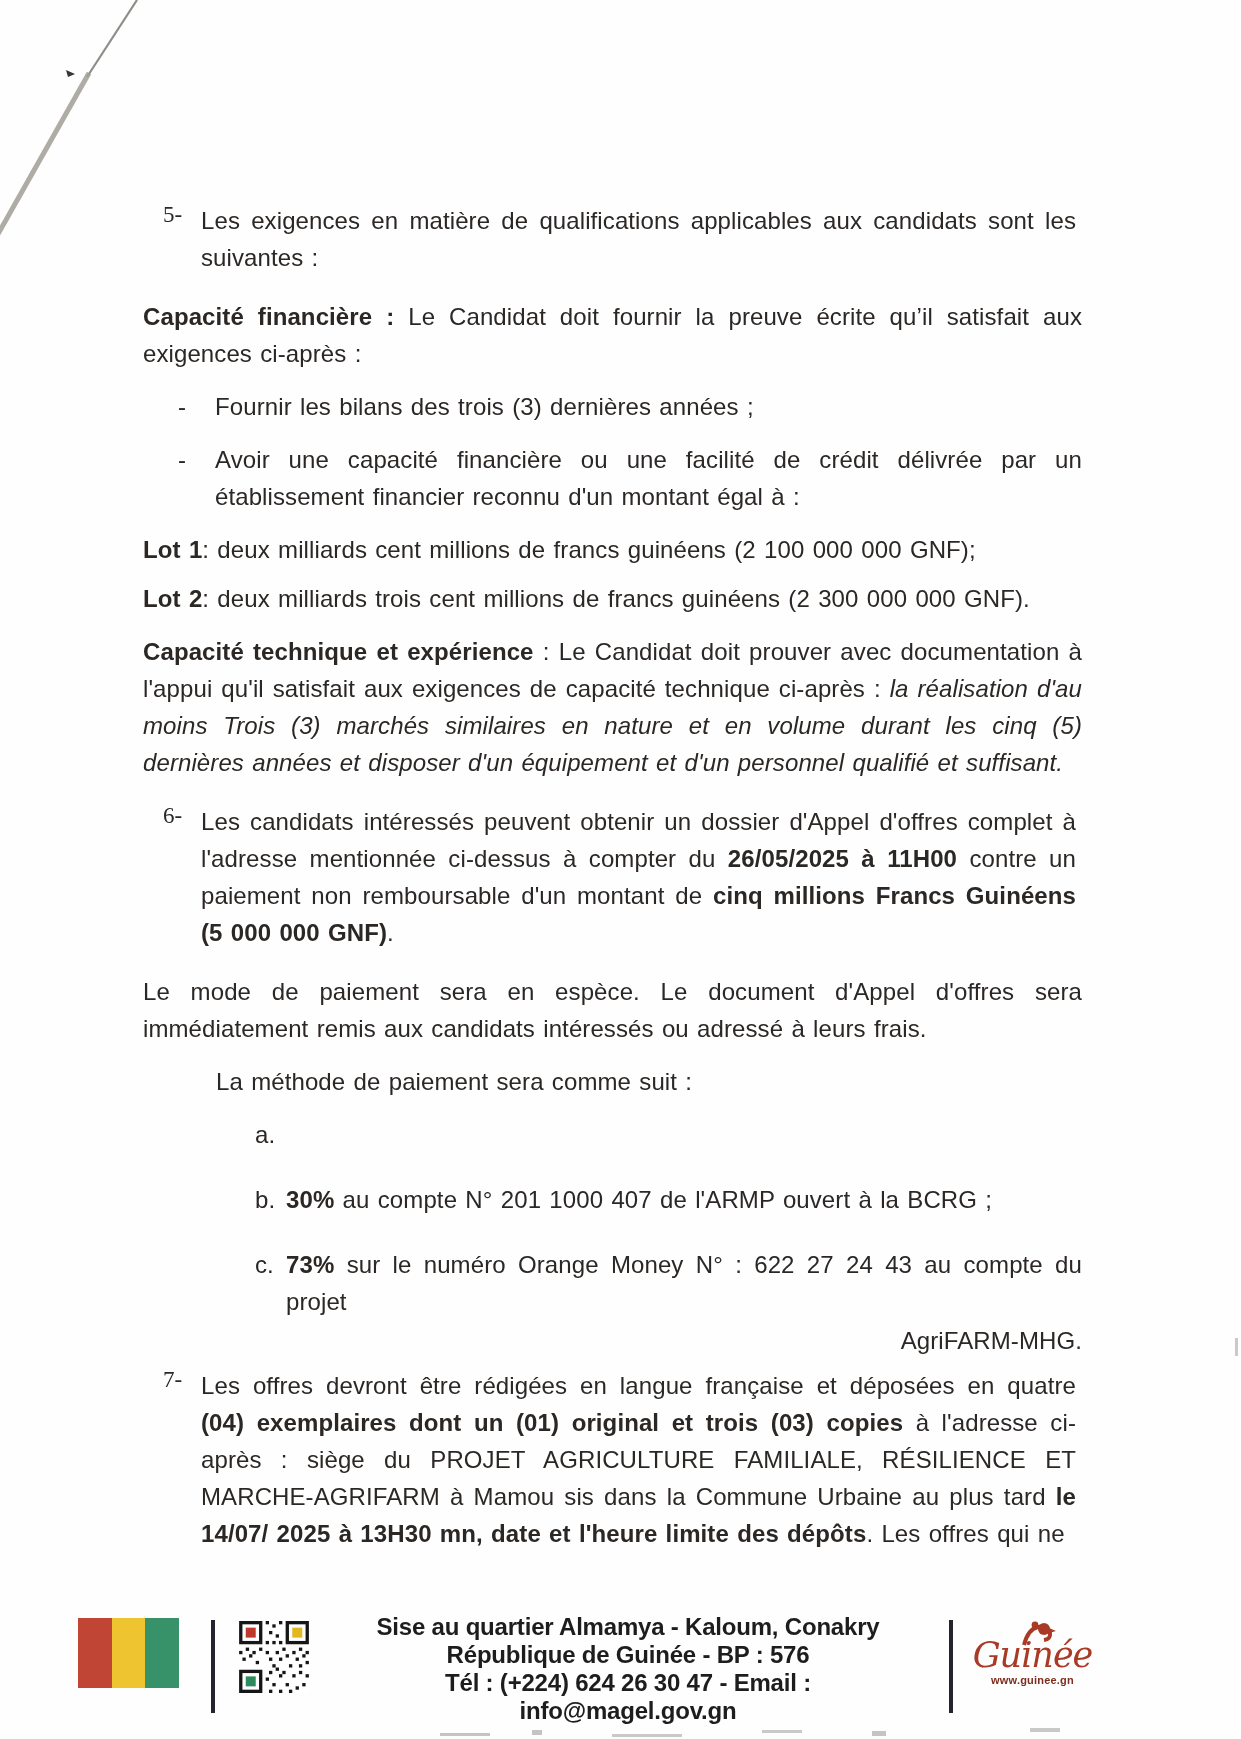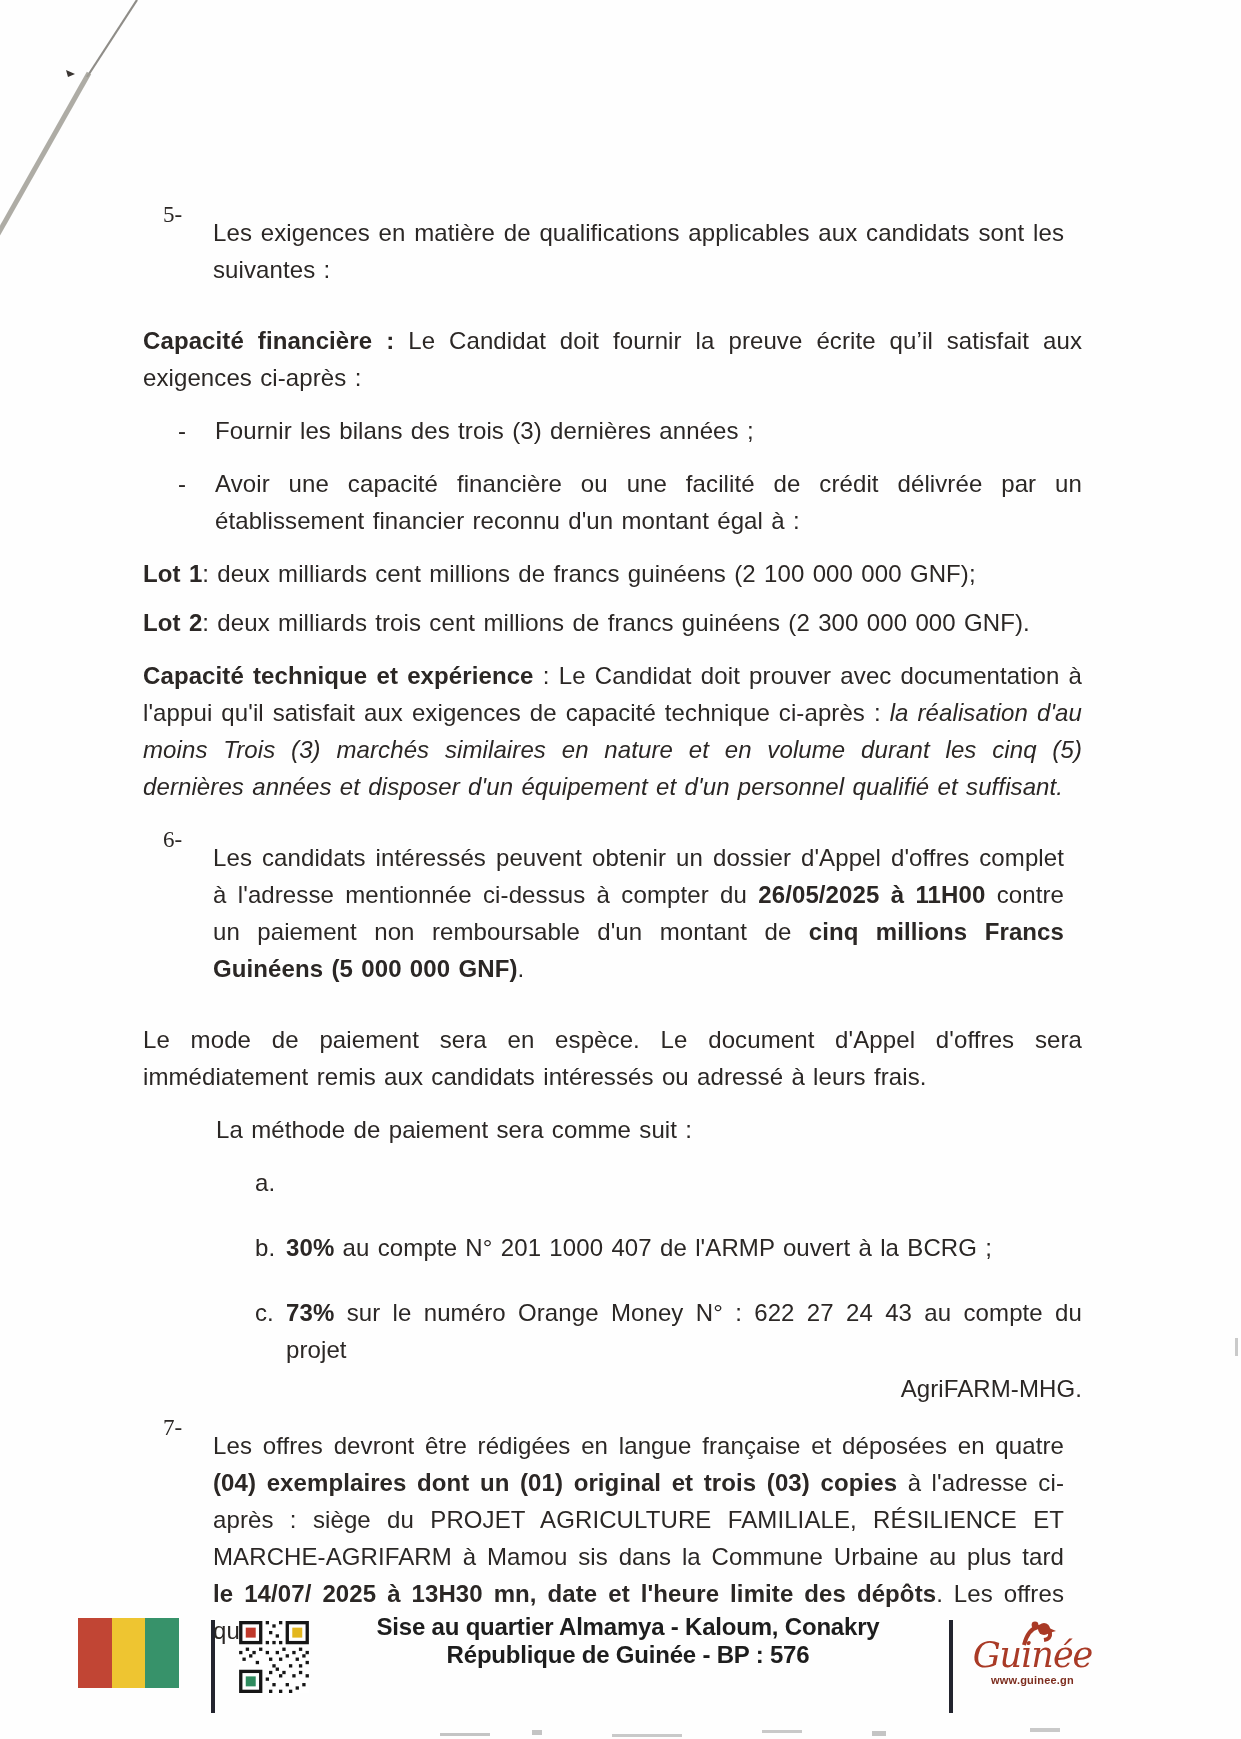--- a/index.html
+++ b/index.html
@@ -23,21 +23,21 @@
   .para{margin:0 0 16px 0;text-align:justify;}
   .para.tight{margin-bottom:12px;}
   .num-item{display:flex;margin:0 0 16px 0;}
   .num-item .num{
     flex:0 0 52px;
     padding-left:20px;
     box-sizing:border-box;
     font-family:"Liberation Serif", serif;
     font-size:23px;
   }
-  .num-item .body{flex:1;text-align:justify;margin:18px;}
+  .num-item .body{flex:1;text-align:justify;margin:6px;}
   .dash-item{display:flex;margin:0 0 16px 0;}
   .dash-item .dash{flex:0 0 37px;padding-left:35px;box-sizing:content-box;}
   .dash-item .dash{flex:0 0 72px;padding-left:35px;padding-right:0;box-sizing:border-box;}
   .dash-item .body{flex:1;text-align:justify;margin:0;}
   .indent1{margin-left:73px;}
   .abc-item{display:flex;margin:0 0 28px 0;padding-left:112px;}
   .abc-item .marker{flex:0 0 31px;}
   .abc-item .body{flex:1;text-align:justify;margin:0;}
   .abc-item.last{margin-bottom:2px;}
   .agrifarm{margin:0 0 2px 132px;text-align:right;}
@@ -202,20 +202,21 @@
           <rect x="51" y="59" width="3" height="3"></rect>
         <rect x="27" y="62" width="3" height="3"></rect>
           <rect x="36" y="62" width="3" height="3"></rect>
         <rect x="45" y="62" width="3" height="3"></rect>
       </g>
     </svg>
 
     <div class="addr">
       <div>Sise au quartier Almamya - Kaloum, Conakry</div>
       <div>République de Guinée - BP : 576</div>
+      <div>Tél : (+224) 624 26 30 47 - Email : info@magel.gov.gn</div>
     </div>
 
     <div class="vdiv d2"></div>
 
     <div class="brand">
       <svg width="40" height="26" viewBox="0 0 40 26" style="position:absolute;left:58px;top:2px;">
         <path d="M6 24 Q10 8 20 6 Q30 4 32 12 Q33 18 26 19" fill="none" stroke="#a93a26" stroke-width="4"></path>
         <circle cx="26" cy="8" r="6" fill="#a93a26"></circle>
         <circle cx="17" cy="4" r="3.4" fill="#a93a26"></circle>
         <path d="M31 7 l7 3 -7 2 z" fill="#a93a26"></path>

